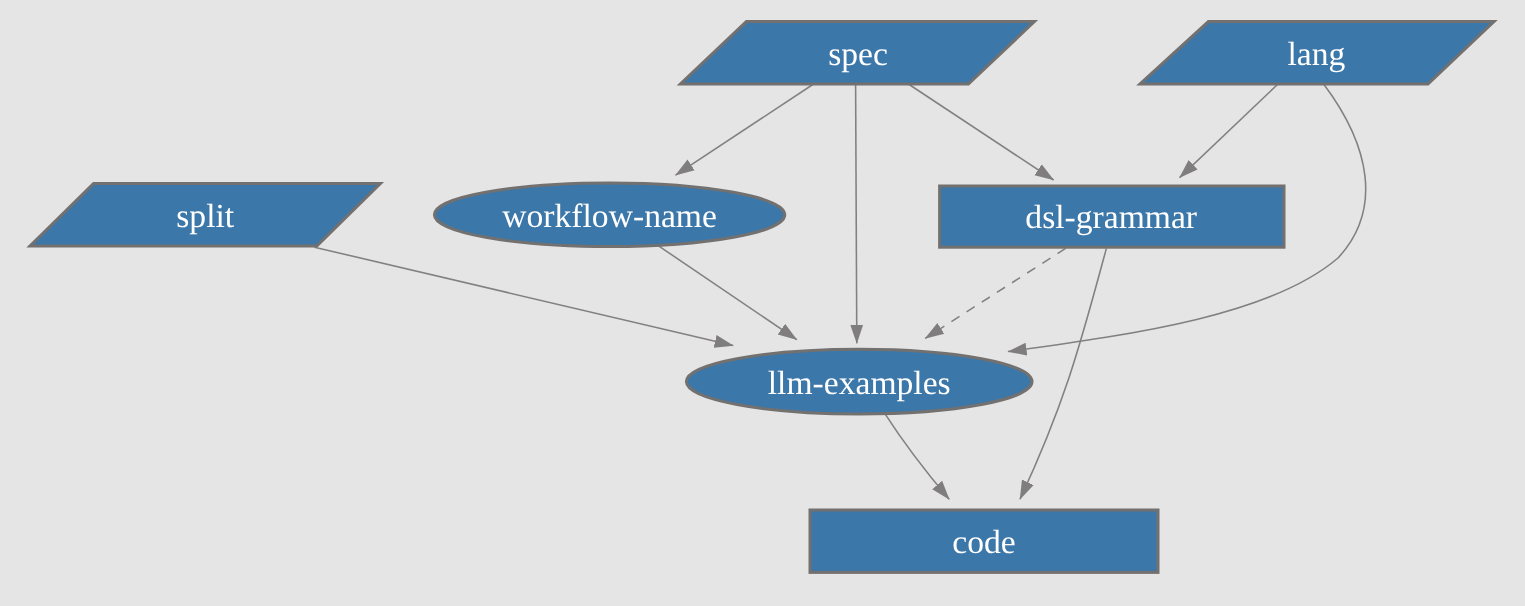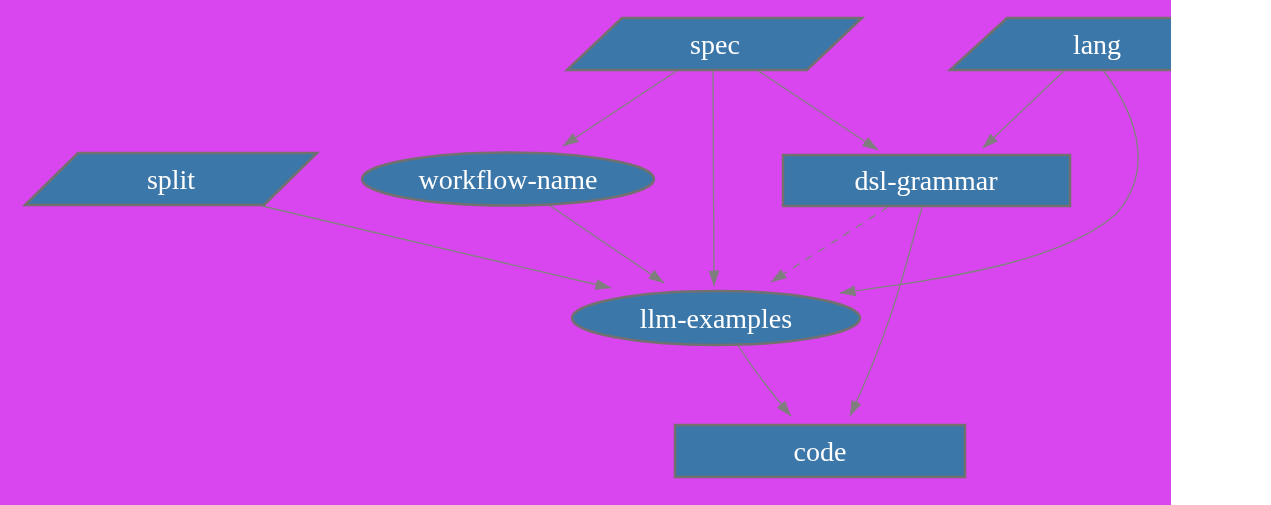--- a/index.html
+++ b/index.html
@@ -1,23 +1,23 @@
 <!DOCTYPE html>
 <html style="--node-fill: #3c77a9; --node-border: #737070; --edge: #828080; --arrowhead: #7f7d7d; --label-text: #ffffff;"><head>
 <meta charset="utf-8">
 <style>
   html, body {
     margin: 0;
     padding: 0;
     background: #ffffff;
   }
   .canvas {
-    width: 1171px;
+    width: 1271px;
     height: 505px;
-    background: #d946ef;
+    background: #e5e5e5;
     position: relative;
     overflow: hidden;
   }
   svg { display: block; }
   .node-shape {
     fill: var(--node-fill, #3c77a9);
     stroke: var(--node-border, #737070);
     stroke-width: 2.5;
   }
   .node-label {

